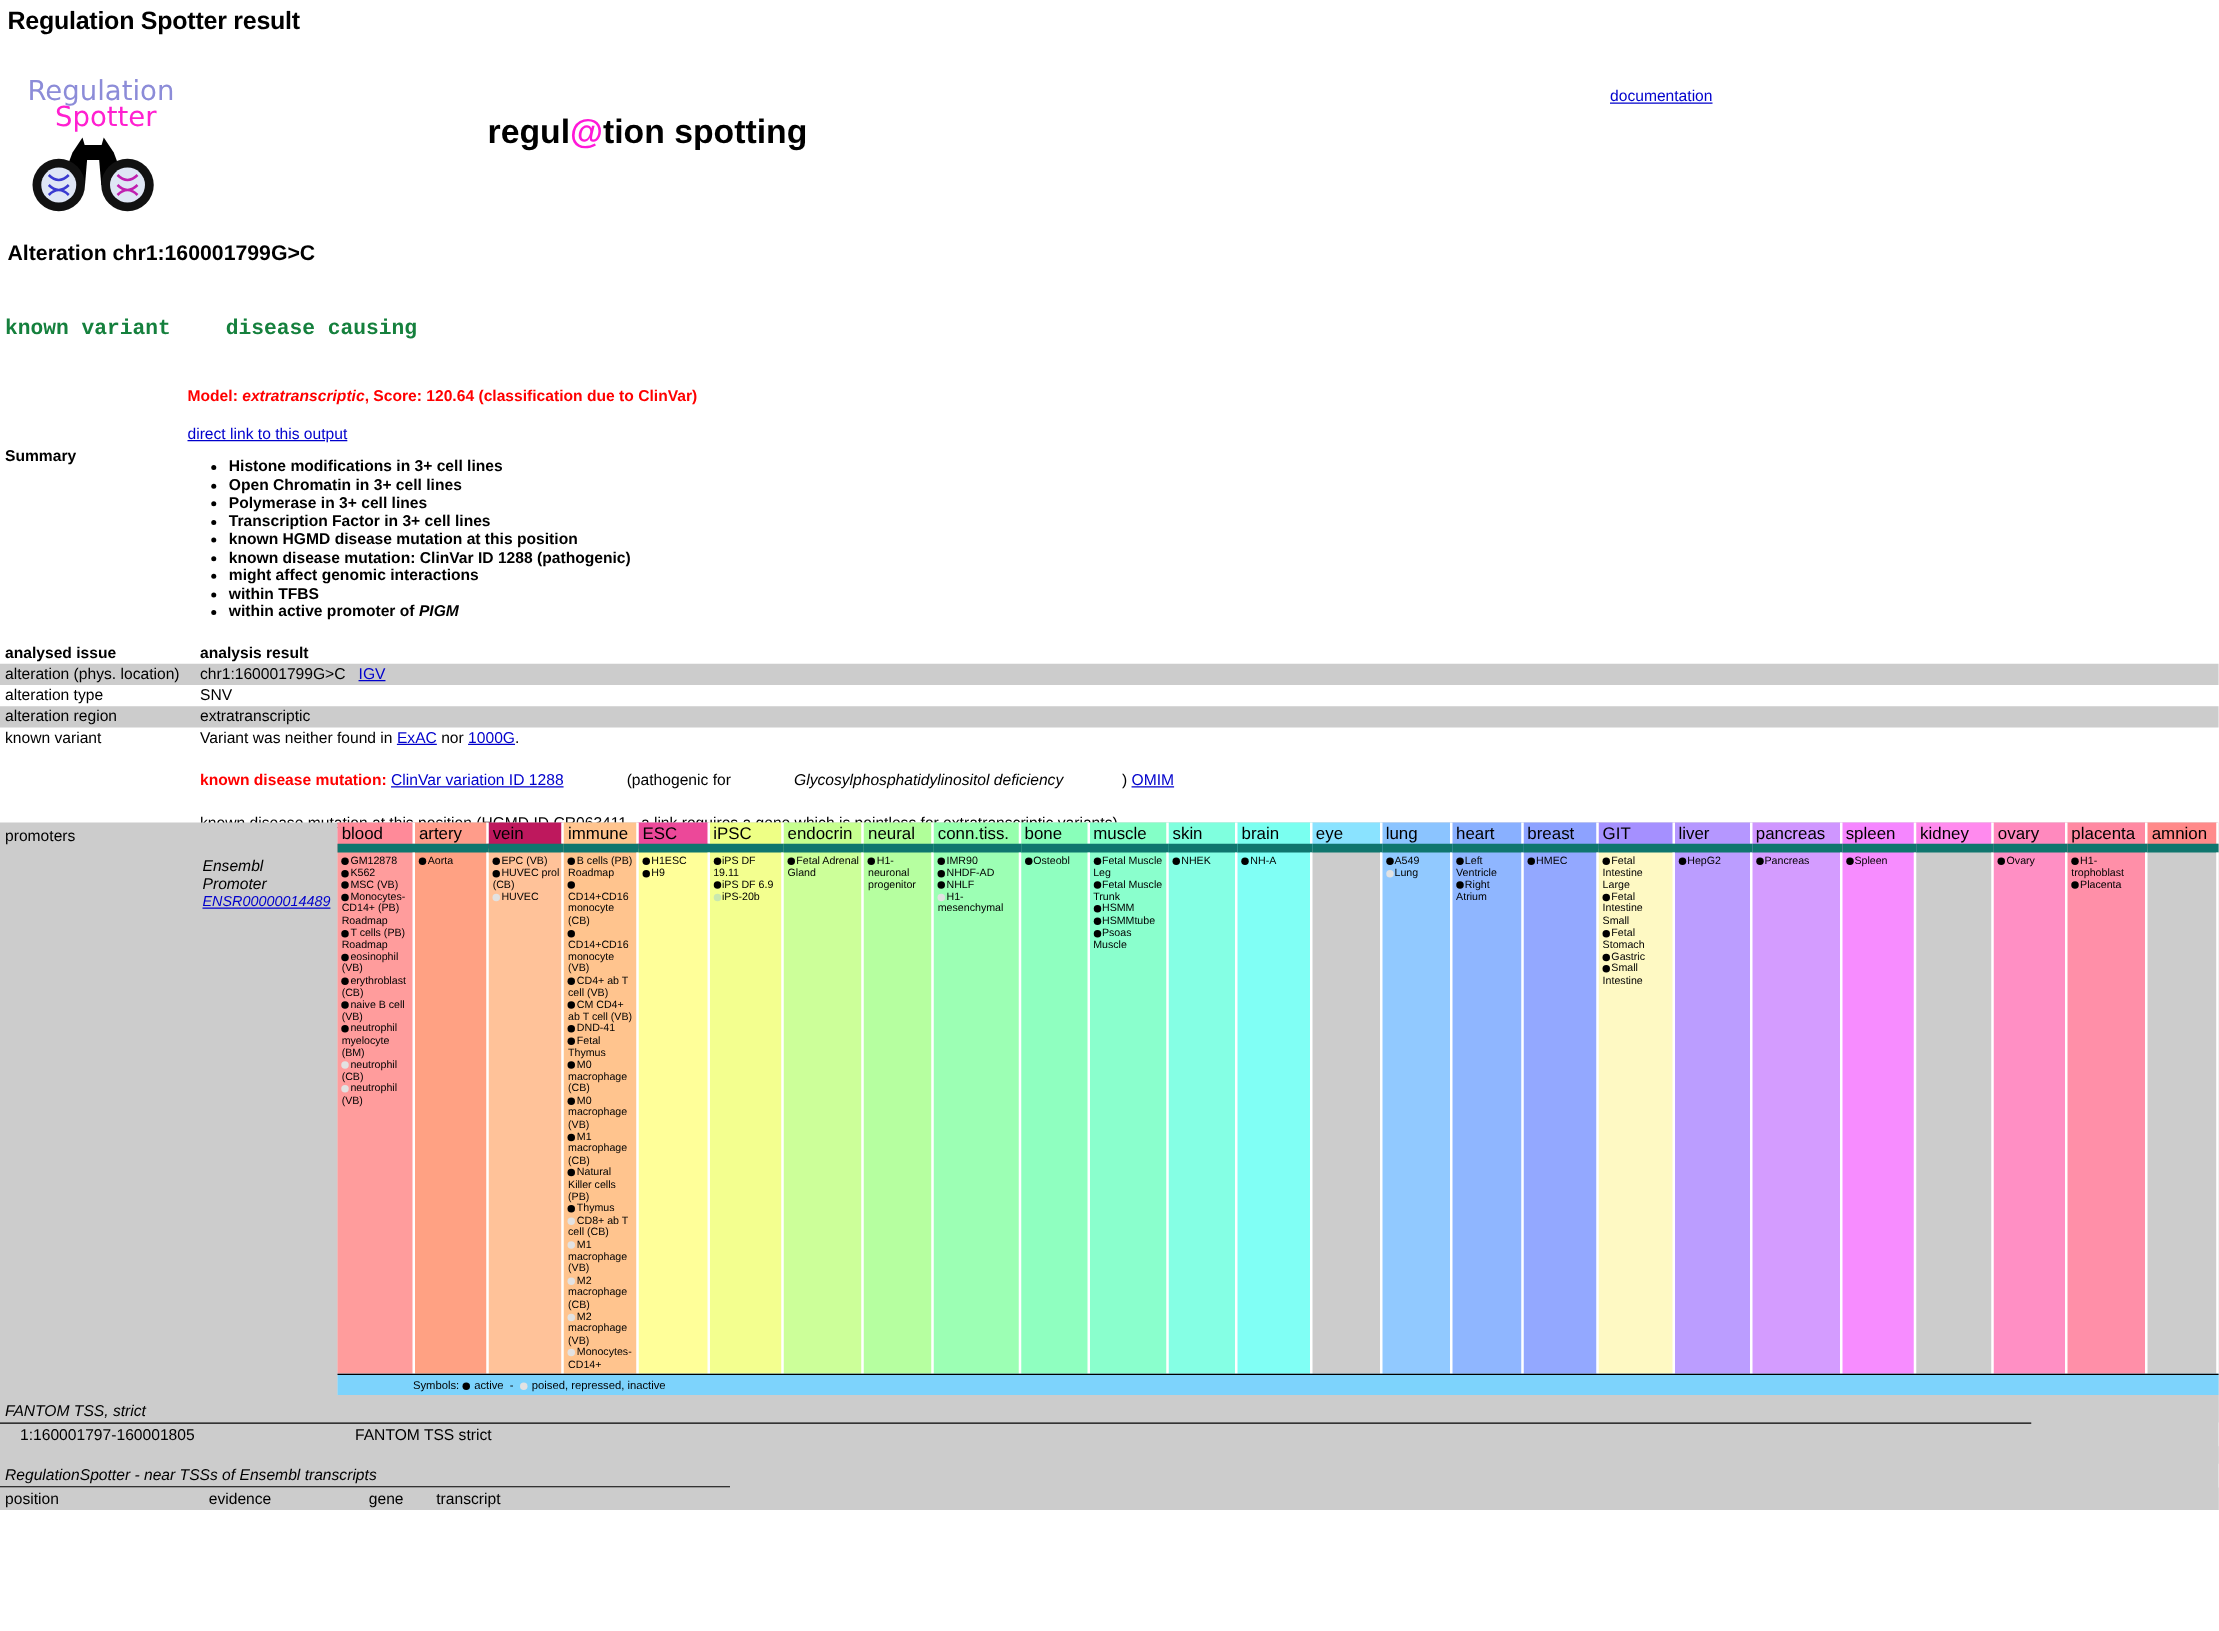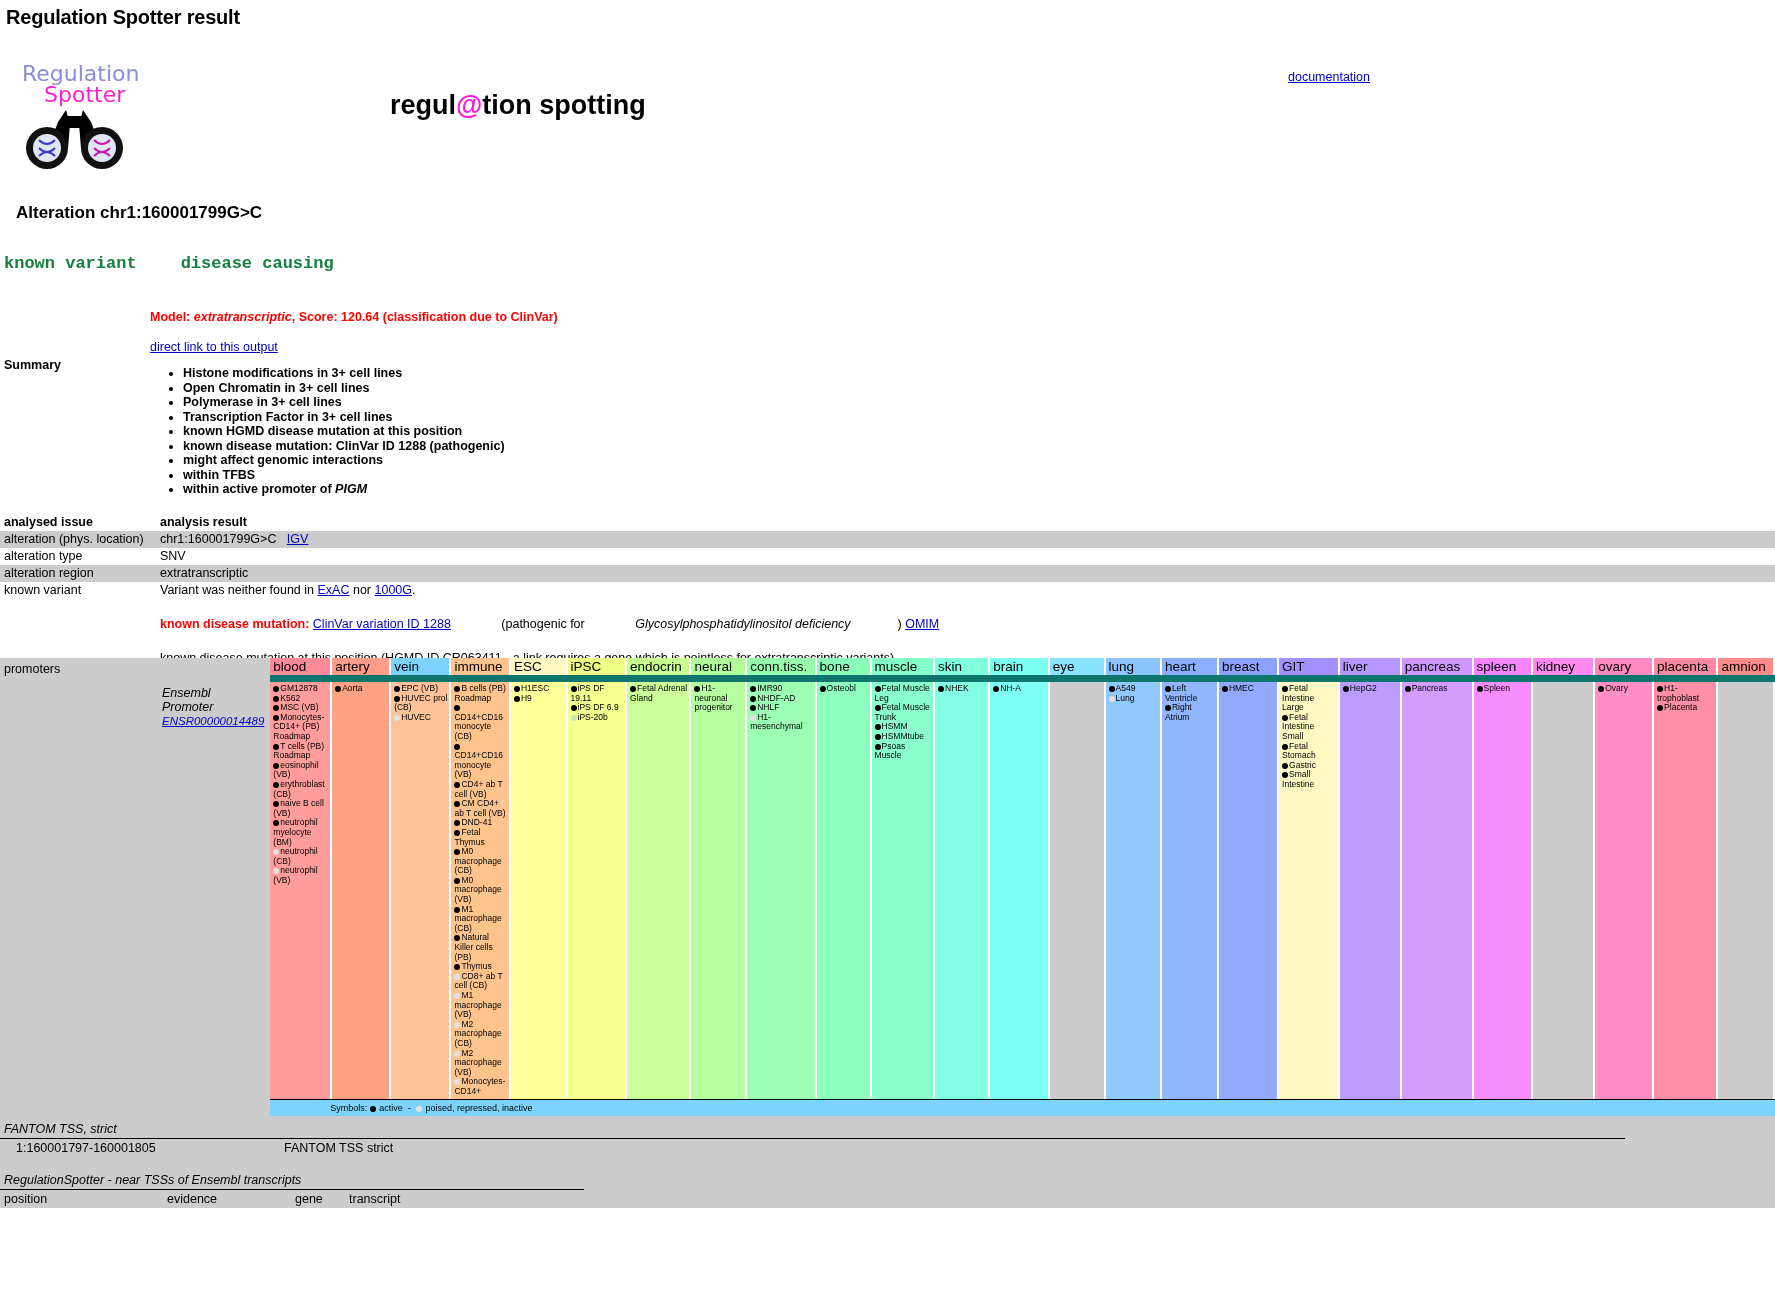--- a/index.html
+++ b/index.html
@@ -7,21 +7,21 @@
   .page{position:relative;width:1775px;min-height:1305px;}
   h1.title{font-size:20px;font-weight:bold;margin:6px 0 0 6px;letter-spacing:-0.2px;}
   .logo-block{position:absolute;left:22px;top:58px;width:200px;}
   .logo-reg{font-size:22px;color:#8c8cd8;font-family:"DejaVu Sans",sans-serif;line-height:20px;}
   .logo-spot{font-size:22px;color:#ff20d0;font-family:"DejaVu Sans",sans-serif;line-height:22px;margin-left:22px;}
   .binoc{margin-top:2px;}
   .brand{position:absolute;left:390px;top:84px;font-size:27px;font-weight:bold;}
   .brand .at{color:#ff18d8;}
   .doclink{position:absolute;left:1288px;top:64px;font-size:12.5px;}
   a{color:#0000cc;}
-  h2.alteration{position:absolute;left:4px;top:185px;font-size:17px;font-weight:bold;margin:12px;}
+  h2.alteration{position:absolute;left:4px;top:185px;font-size:17px;font-weight:bold;margin:2px;}
   .verdict{position:absolute;left:4px;top:248px;color:#15803d;font-weight:bold;font-size:17px;font-family:Liberation Mono, monospace;}
   .verdict .v2{margin-left:44px;}
   .model{position:absolute;left:150px;top:304px;color:#ff0000;font-weight:bold;font-size:12.5px;}
   .model i{font-style:italic;}
   .directlink{position:absolute;left:150px;top:334px;font-size:12.5px;}
   .summary-label{position:absolute;left:4px;top:352px;font-weight:bold;font-size:12.5px;}
   ul.summary{position:absolute;left:155px;top:360px;margin:0;padding-left:28px;font-size:12.5px;font-weight:bold;}
   ul.summary li{line-height:14.5px;margin:0;padding:0;}
   ul.summary li i{font-style:italic;}
   table.res{position:absolute;left:0;top:508px;width:1775px;border-collapse:collapse;font-size:12.5px;}
@@ -174,23 +174,23 @@
           <div>Ensembl</div>
           <div>Promoter</div>
           <a href="#">ENSR00000014489</a>
         </td>
         <td class="prom-right">
           <table class="cells">
             <tbody>
                   <tr id="cells-head">
                     <th style="background: rgb(255, 138, 153); width: 56px;">blood</th>
                     <th style="background: rgb(255, 156, 138); width: 54px;">artery</th>
-                    <th style="background: #7dd3fc; width: 56px;">vein</th>
+                    <th style="background: #be185d; width: 56px;">vein</th>
                     <th style="background: rgb(255, 196, 142); width: 53px;">immune</th>
-                    <th style="background: #fef9c3; width: 52px;">ESC</th>
+                    <th style="background: #ec4899; width: 52px;">ESC</th>
                     <th style="background: rgb(238, 255, 133); width: 55px;">iPSC</th>
                     <th style="background: rgb(198, 255, 143); width: 58px;">endocrin</th>
                     <th style="background: rgb(176, 255, 153); width: 50px;">neural</th>
                     <th style="background: rgb(150, 255, 173); width: 63px;">conn.tiss.</th>
                     <th style="background: rgb(137, 255, 186); width: 50px;">bone</th>
                     <th style="background: rgb(132, 255, 199); width: 58px;">muscle</th>
                     <th style="background: rgb(127, 255, 222); width: 51px;">skin</th>
                     <th style="background: rgb(122, 255, 240); width: 55px;">brain</th>
                     <th style="background: rgb(138, 227, 255); width: 52px;">eye</th>
                     <th style="background: rgb(139, 196, 255); width: 52px;">lung</th>

